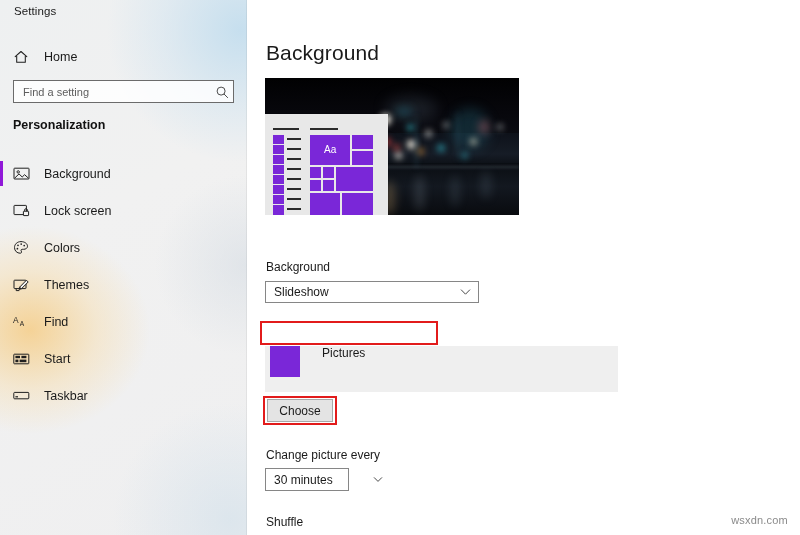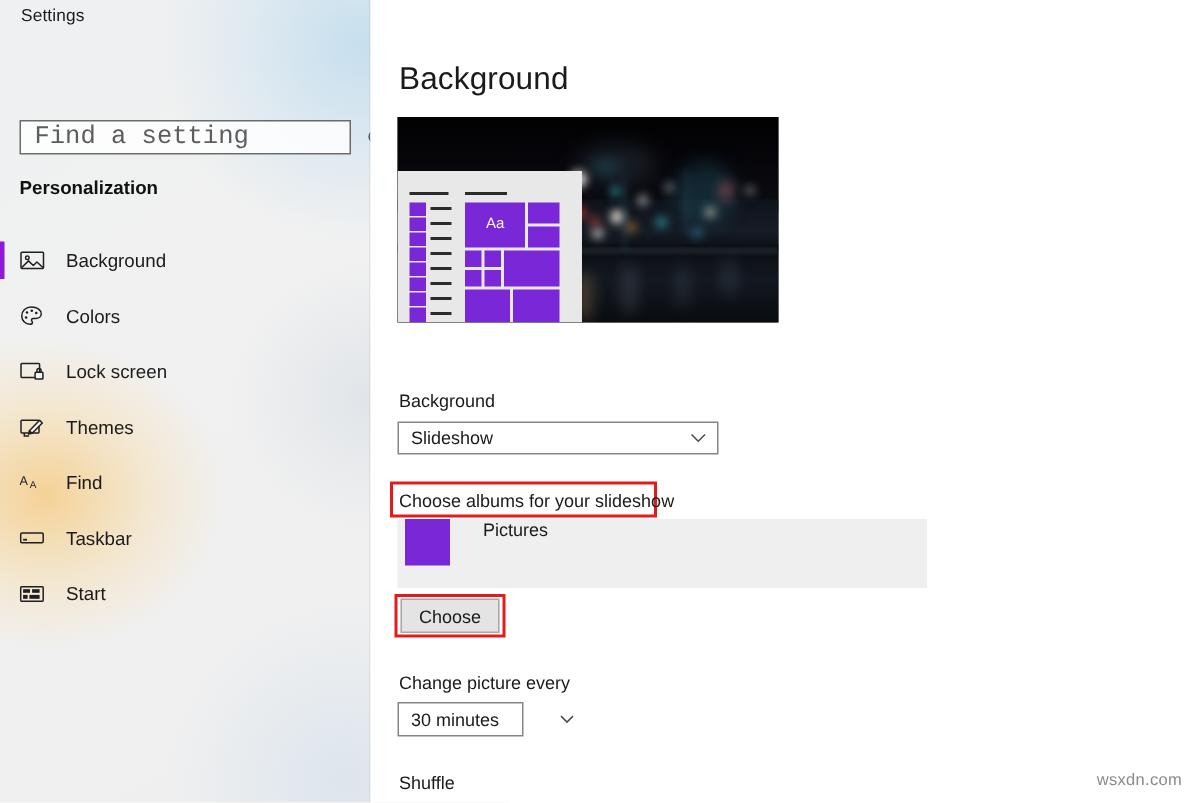--- a/index.html
+++ b/index.html
@@ -6,21 +6,21 @@
   html, body {
     width: 800px; height: 535px;
     overflow: hidden;
     background: #ffffff;
     font-family: "Liberation Sans", sans-serif;
     -webkit-font-smoothing: antialiased;
   }
   #app {
     position: relative;
     width: 644px; height: 535px;
-    background: #e5e5e5;
+    background: #7dd3fc;
   }
 
   
   #sidebar {
     position: absolute;
     left: 0; top: 0;
     width: 247px; height: 535px;
     background: #f2f2f2;
     overflow: hidden;
   }
@@ -64,22 +64,22 @@
     left: 13px; top: 80px;
     width: 221px; height: 23px;
     background: rgba(255,255,255,0.82);
     border: 1px solid #6b6b6b;
     display: flex; align-items: center;
   }
   #search-input {
     flex: 1; height: 100%;
     border: none; outline: none; background: transparent;
     padding: 0 6px 0 9px;
-    font-family: Liberation Mono, monospace;
-    font-size: 17px;
+    font-family: Liberation Sans, sans-serif;
+    font-size: 11px;
     color: #444;
   }
   #search-input::placeholder { color: #5d5d5d; opacity: 1; }
   #search-btn {
     width: 22px; height: 100%;
     display: flex; align-items: center; justify-content: center;
     background: transparent; border: none; cursor: default;
   }
 
   .sb-section {
@@ -281,20 +281,29 @@
 <body>
 
 <div id="app">
 
   <div id="sidebar">
     <div id="sidebar-tint"></div>
     <div id="sidebar-edge"></div>
 
     <div class="sb-title">Settings</div>
 
+    <div class="sb-home">
+      <span class="ic">
+        <svg width="16" height="16" viewBox="0 0 16 16">
+          <path d="M2.2 7.6 L8 2.5 L13.8 7.6" fill="none" stroke="#1f1f1f" stroke-width="1.05" stroke-linejoin="round" stroke-linecap="round"></path>
+          <path d="M3.7 7.1 V13.3 H12.3 V7.1" fill="none" stroke="#1f1f1f" stroke-width="1.05" stroke-linejoin="round"></path>
+        </svg>
+      </span>
+      <span class="lb">Home</span>
+    </div>
 
     <div id="search-wrap">
       <input id="search-input" type="text" placeholder="Find a setting" style="">
       <button id="search-btn">
         <svg width="14" height="14" viewBox="0 0 14 14">
           <circle cx="6.1" cy="6.1" r="4" fill="none" stroke="#4c4c4c" stroke-width="1"></circle>
           <line x1="9.1" y1="9.1" x2="12.6" y2="12.6" stroke="#4c4c4c" stroke-width="1" stroke-linecap="round"></line>
         </svg>
       </button>
     </div>
@@ -311,90 +320,90 @@
             <circle cx="5.2" cy="5.9" r="1.2" fill="none" stroke="#1f1f1f" stroke-width="0.95"></circle>
             <path d="M1.5 12.3 L6 7.9 L9.2 11 L11.6 8.7 L15.6 12.3" fill="none" stroke="#1f1f1f" stroke-width="1" stroke-linejoin="round"></path>
           </svg>
         </span>
         <span class="lb">Background</span>
       </div>
 
       <div class="sb-item">
 
         <span class="ic">
+          <svg width="17" height="15" viewBox="0 0 17 15">
+            <rect x="1" y="2.4" width="12.4" height="9.2" rx="0.6" fill="none" stroke="#1f1f1f" stroke-width="1"></rect>
+            <rect x="10.4" y="8.2" width="5.2" height="4.4" rx="0.5" fill="#f2f2f2" stroke="#1f1f1f" stroke-width="1"></rect>
+            <path d="M11.6 8.2 V7.1 a1.4 1.4 0 0 1 2.8 0 V8.2" fill="none" stroke="#1f1f1f" stroke-width="0.95"></path>
+          </svg>
+        </span>
+        <span class="lb">Lock screen</span>
+      </div>
+
+      <div class="sb-item">
+
+        <span class="ic">
           <svg width="16" height="16" viewBox="0 0 16 16">
             <path d="M8 1.6 C4.2 1.6 1.5 4.2 1.5 7.6 C1.5 11 4.2 13.2 7 13.2 C8.2 13.2 8.6 12.6 8.6 12 C8.6 11.3 8 11 8 10.3 C8 9.7 8.5 9.3 9.2 9.3 L10.6 9.3 C12.8 9.3 14.5 8.1 14.5 6.3 C14.5 3.6 11.6 1.6 8 1.6 Z" fill="none" stroke="#1f1f1f" stroke-width="1"></path>
             <circle cx="5" cy="5.3" r="0.85" fill="#1f1f1f"></circle>
             <circle cx="8.2" cy="4.1" r="0.85" fill="#1f1f1f"></circle>
             <circle cx="11.2" cy="5.6" r="0.85" fill="#1f1f1f"></circle>
             <circle cx="4.4" cy="8.7" r="0.85" fill="#1f1f1f"></circle>
           </svg>
         </span>
         <span class="lb">Colors</span>
       </div>
 
       <div class="sb-item">
 
         <span class="ic">
-          <svg width="17" height="15" viewBox="0 0 17 15">
-            <rect x="1" y="2.4" width="12.4" height="9.2" rx="0.6" fill="none" stroke="#1f1f1f" stroke-width="1"></rect>
-            <rect x="10.4" y="8.2" width="5.2" height="4.4" rx="0.5" fill="#f2f2f2" stroke="#1f1f1f" stroke-width="1"></rect>
-            <path d="M11.6 8.2 V7.1 a1.4 1.4 0 0 1 2.8 0 V8.2" fill="none" stroke="#1f1f1f" stroke-width="0.95"></path>
-          </svg>
-        </span>
-        <span class="lb">Lock screen</span>
-      </div>
-
-      <div class="sb-item">
-
-        <span class="ic">
           <svg width="17" height="16" viewBox="0 0 17 16">
             <rect x="1" y="3.2" width="12" height="8.4" rx="0.6" fill="none" stroke="#1f1f1f" stroke-width="1"></rect>
             <path d="M3.2 11.6 L3.2 13.6 L6.4 13.6" fill="none" stroke="#1f1f1f" stroke-width="1"></path>
             <path d="M6.6 10.2 L13.4 3.2 L15.2 5 L8.4 11.8 Z" fill="#f2f2f2" stroke="#1f1f1f" stroke-width="1" stroke-linejoin="round"></path>
             <path d="M6.6 10.2 L6 12.4 L8.4 11.8" fill="none" stroke="#1f1f1f" stroke-width="1" stroke-linejoin="round"></path>
           </svg>
         </span>
         <span class="lb">Themes</span>
       </div>
 
       <div class="sb-item">
 
         <span class="ic">
           <svg width="18" height="15" viewBox="0 0 18 15">
             <text x="0" y="9.2" font-family="Liberation Sans, sans-serif" font-size="8.4" fill="#1f1f1f">A</text>
             <text x="6.8" y="11.6" font-family="Liberation Sans, sans-serif" font-size="6.6" fill="#1f1f1f">A</text>
           </svg>
         </span>
         <span class="lb">Find</span>
-      </div>
-
-      <div class="sb-item">
-
-        <span class="ic">
-          <svg width="17" height="13" viewBox="0 0 17 13">
-            <rect x="0.8" y="3.4" width="15" height="6.4" rx="0.8" fill="none" stroke="#1f1f1f" stroke-width="1"></rect>
-            <rect x="2.4" y="7.2" width="2.6" height="1.2" fill="#1f1f1f"></rect>
-          </svg>
-        </span>
-        <span class="lb">Taskbar</span>
       </div>
 
       <div class="sb-item">
 
         <span class="ic">
           <svg width="17" height="14" viewBox="0 0 17 14">
             <rect x="0.8" y="2.2" width="15" height="9.6" rx="0.6" fill="none" stroke="#1f1f1f" stroke-width="1"></rect>
             <rect x="2.4" y="3.8" width="4.6" height="2.4" fill="#1f1f1f"></rect>
             <rect x="8.4" y="3.8" width="5" height="2.4" fill="#1f1f1f"></rect>
             <rect x="2.4" y="7.6" width="3" height="2.6" fill="#1f1f1f"></rect>
             <rect x="6.6" y="7.6" width="6.8" height="2.6" fill="#1f1f1f"></rect>
           </svg>
         </span>
         <span class="lb">Start</span>
+      </div>
+
+      <div class="sb-item">
+
+        <span class="ic">
+          <svg width="17" height="13" viewBox="0 0 17 13">
+            <rect x="0.8" y="3.4" width="15" height="6.4" rx="0.8" fill="none" stroke="#1f1f1f" stroke-width="1"></rect>
+            <rect x="2.4" y="7.2" width="2.6" height="1.2" fill="#1f1f1f"></rect>
+          </svg>
+        </span>
+        <span class="lb">Taskbar</span>
       </div>
 
     </div>
   </div>
 
   <div id="winbtns">
     <button class="wbtn">
       <svg width="11" height="11" viewBox="0 0 11 11">
           <line x1="1" y1="5.5" x2="10" y2="5.5" stroke="#6f6f6f" stroke-width="1"></line>
         </svg>
@@ -501,21 +510,20 @@
     <div class="combo" style="left:18px; top:281px; width:214px; height:22px;">
       <span class="val">Slideshow</span>
       <span class="chev">
         <svg width="11" height="8" viewBox="0 0 11 8">
             <path d="M1 1.6 L5.5 6.2 L10 1.6" fill="none" stroke="#4a4a4a" stroke-width="1"></path>
           </svg>
       </span>
     </div>
 
     <div id="hl-choose"></div>
-    <div id="choose-label">Choose albums for your slideshow</div>
 
     <div id="album-row">
       <div id="album-thumb"></div>
       <div id="album-name">Pictures</div>
     </div>
 
     <button id="browse-btn">Choose</button>
     <div id="hl-browse"></div>
 
     <div class="f-label" style="left:19px; top:448px;">Change picture every</div>

